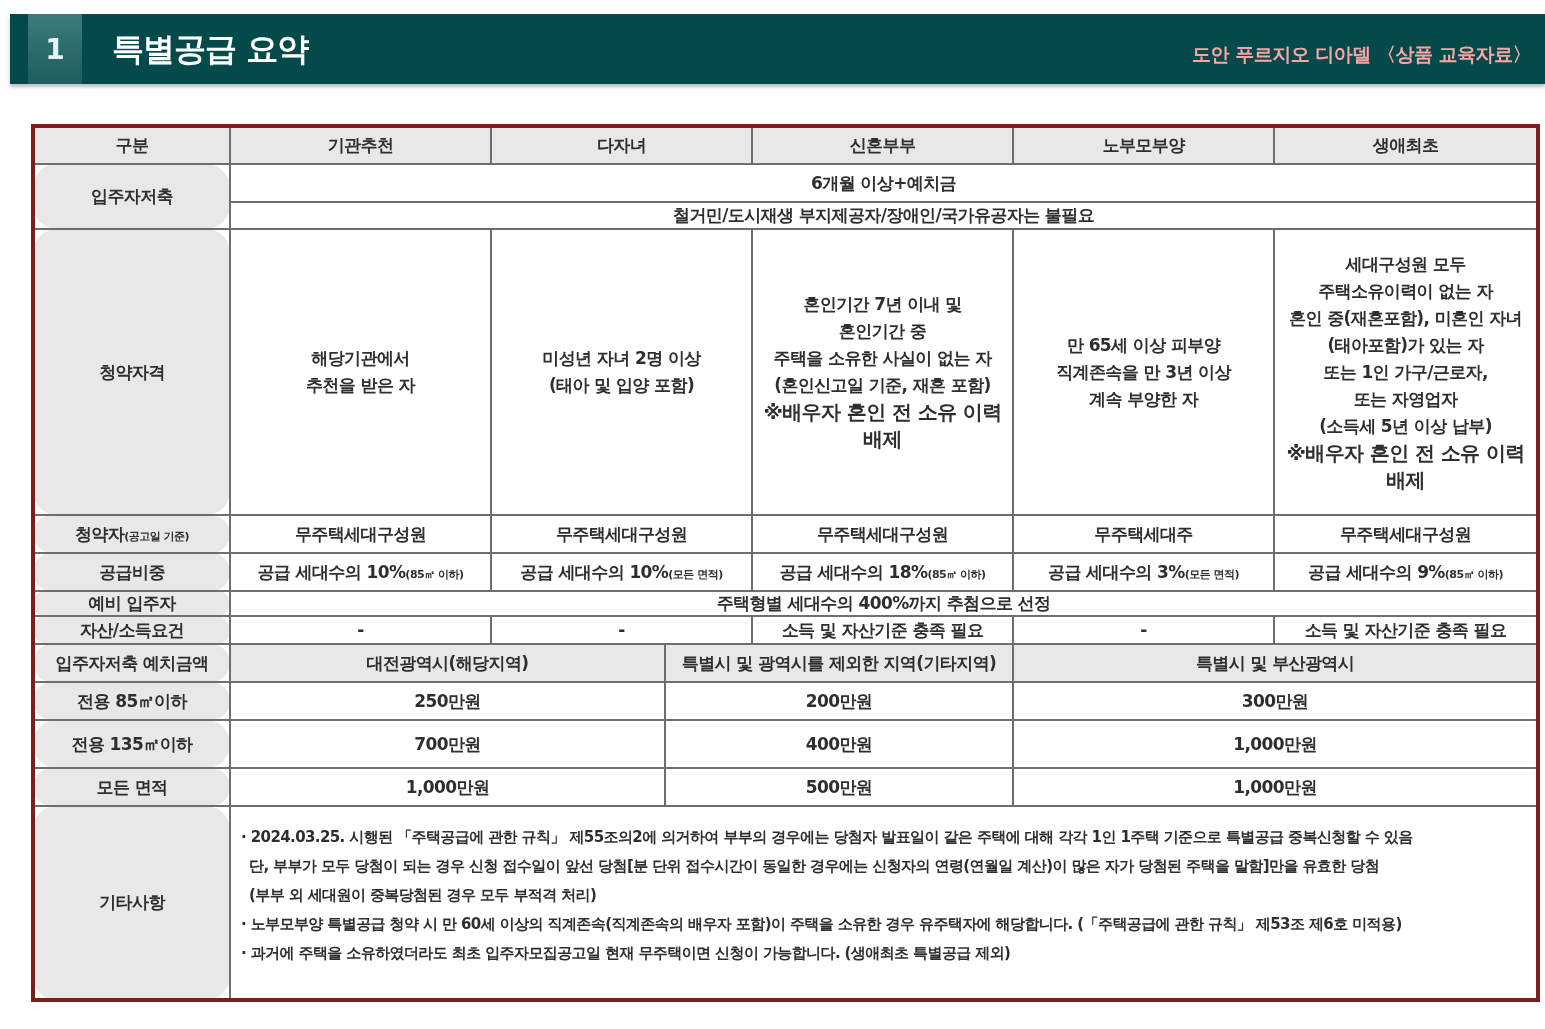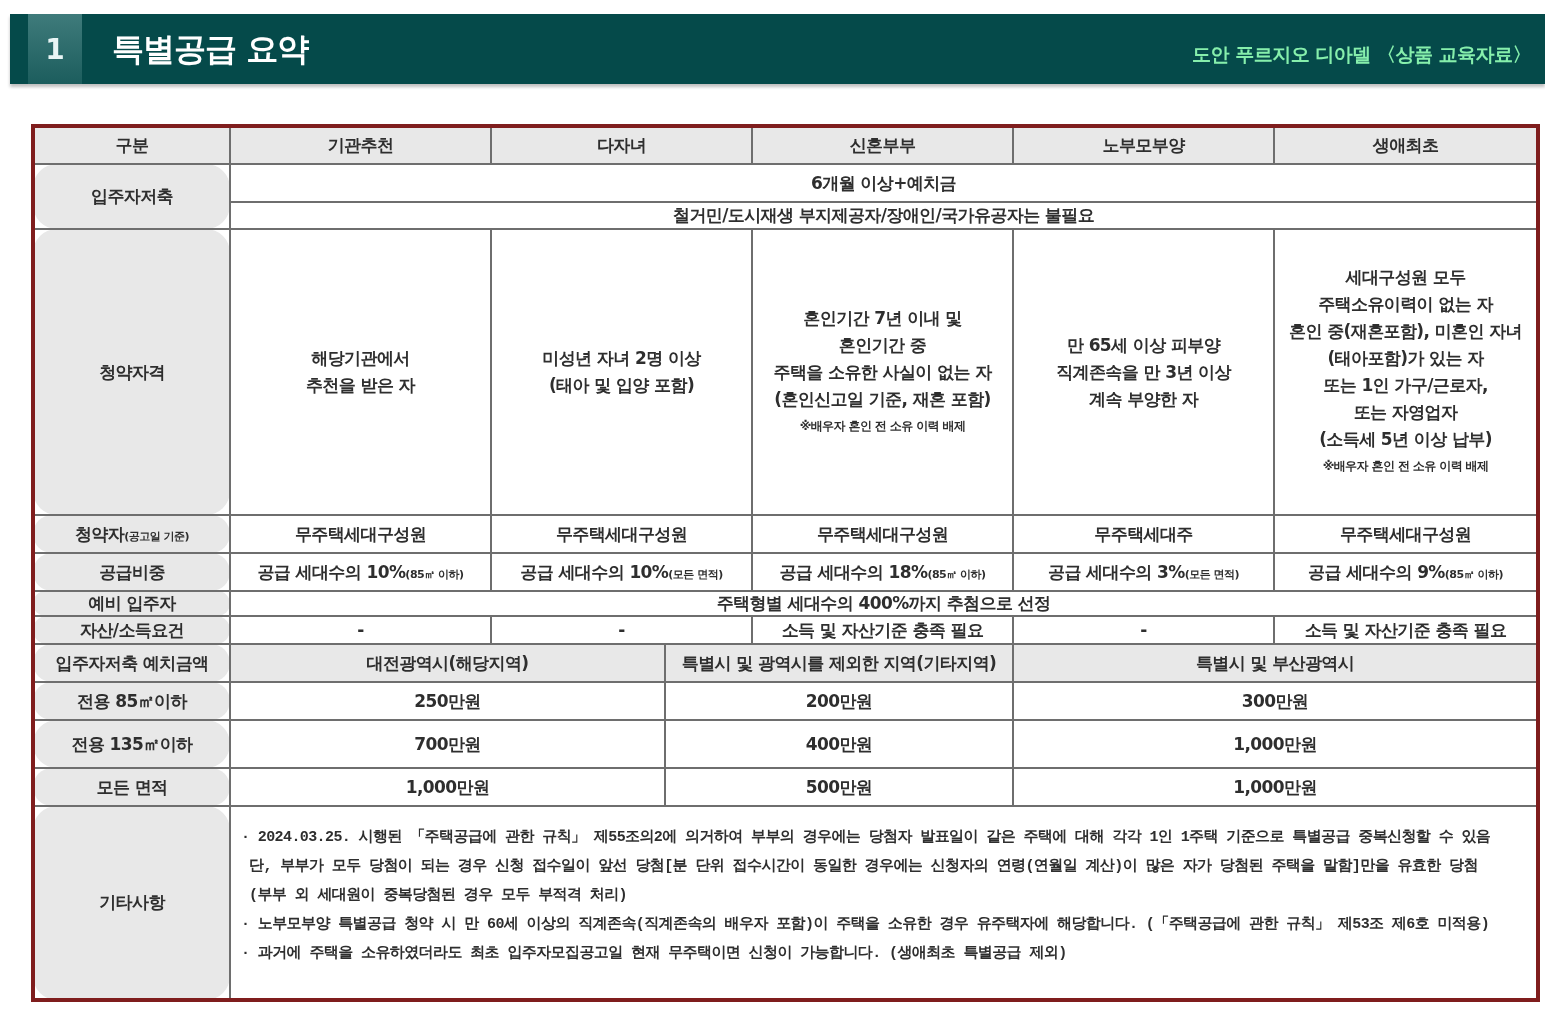--- a/index.html
+++ b/index.html
@@ -18,43 +18,42 @@
     background: linear-gradient(180deg, #3f7b7b 0%, #1c5d5d 100%);
     color: #e8f5f5; font-size: 28px; font-weight: bold;
     display: flex; align-items: center; justify-content: center;
   }
   .header-title {
     position: absolute; left: 102px; top: 0; height: 70px; line-height: 70px;
     color: #ffffff; font-size: 32px; font-weight: bold; letter-spacing: -1px;
   }
   .header-sub {
     position: absolute; right: 14px; top: 28px;
-    color: #86efac; font-size: 19px; font-weight: bold; letter-spacing: -0.5px;
+    color: #fca5a5; font-size: 19px; font-weight: bold; letter-spacing: -0.5px;
   }
   table.summary {
     position: absolute; left: 31px; top: 124px; width: 1505px;
     border-collapse: collapse; table-layout: fixed;
     border: 4px solid #7f1d1d;
   }
   table.summary td {
     border: 2px solid #6e6e6e;
     text-align: center; vertical-align: middle;
     font-size: 17px; font-weight: bold; letter-spacing: -0.6px;
     padding: 0; color: #2e2e2e;
   }
   td.lbl { background: #e8e8e8; border-radius: 24px; }
   td.hdr { background: #e8e8e8; }
   .small { font-size: 11px; letter-spacing: -0.5px; }
-  .note { font-size: 12px; }
+  .note { font-size: 20px; }
   .multiline { line-height: 27px; }
   td.notes {
     text-align: left !important; font-size: 15px !important;
     line-height: 29px; padding: 16px 10px 24px 10px !important;
     vertical-align: top !important;
-    font-family: Liberation Mono, monospace;
   }
   .note-line { white-space: nowrap; }
 </style>
 </head>
 <body>
 
 <div class="header-bar">
   <div class="header-num">1</div>
   <div class="header-title">특별공급 요약</div>
   <div class="header-sub">도안 푸르지오 디아델 〈상품 교육자료〉</div>

